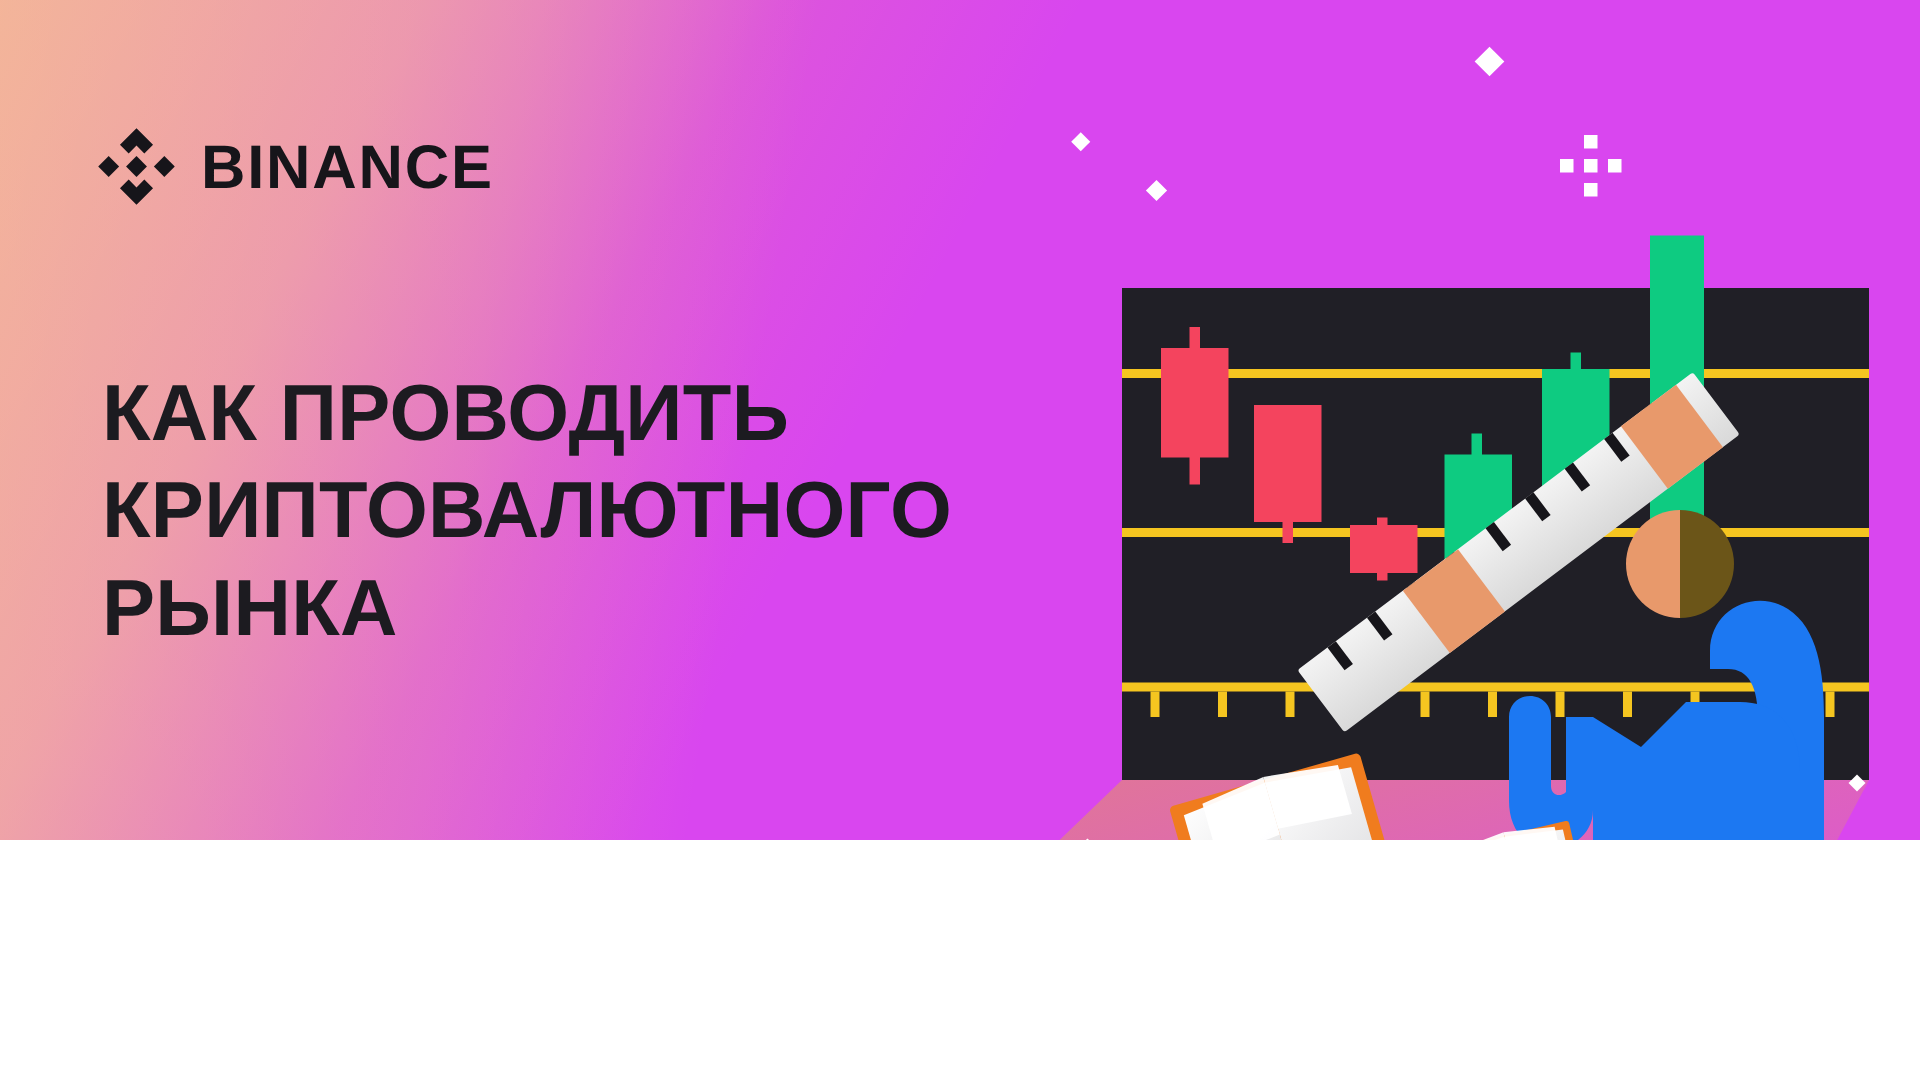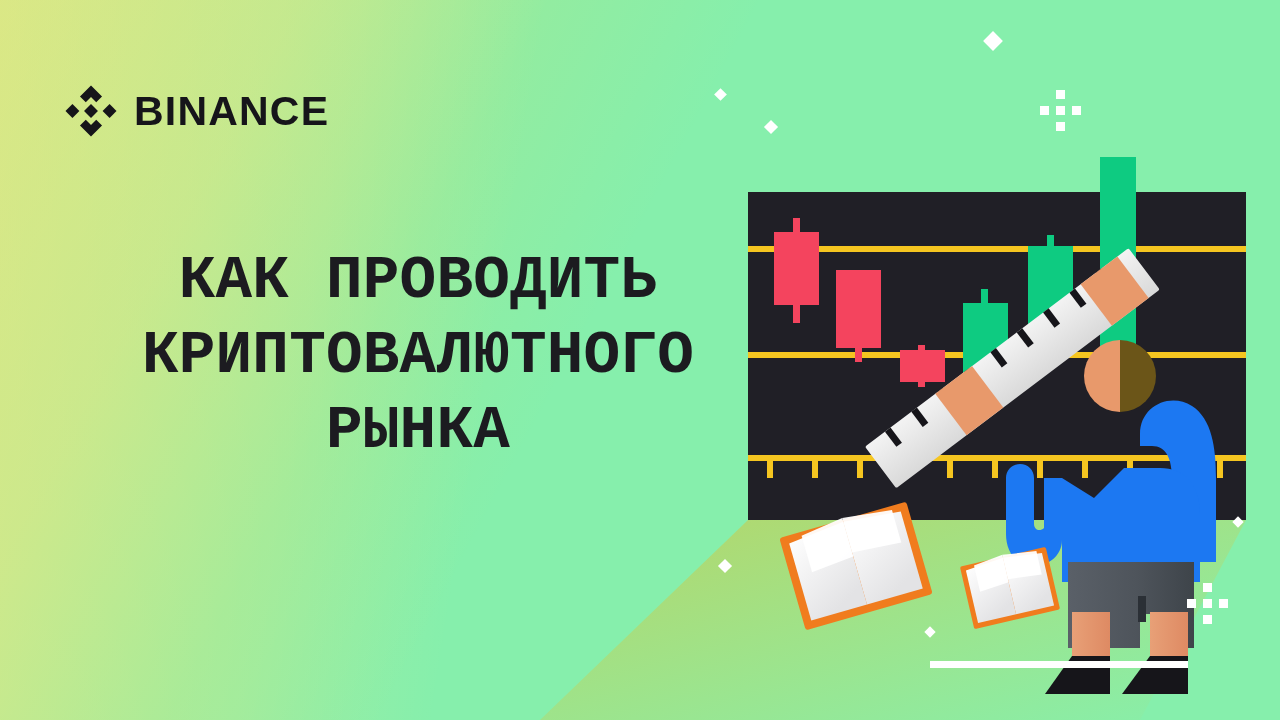--- a/index.html
+++ b/index.html
@@ -4,22 +4,22 @@
 <title>Binance Banner</title>
 <style>
   * { margin:0; padding:0; box-sizing:border-box; }
   html, body {
     width:1280px; height:720px;
     overflow:hidden;
     font-family:"Liberation Sans", sans-serif;
   }
   #banner {
     position:relative;
-    width:1280px; height:720px;
-    background:#86efac;
+    width:1280px; height:560px;
+    background:#d946ef;
     overflow:hidden;
   }
   
   .bg-sheen {
     position:absolute; inset:0;
     background:linear-gradient(118deg,
        rgba(255,225,110,.50) 0%,
        rgba(255,225,110,.38) 18%,
        rgba(255,210,60,.10) 33%,
        rgba(245,197,32,0) 46%);
@@ -41,28 +41,27 @@
   .logo-word {
     font-size:41px; font-weight:bold; letter-spacing:1.2px;
     color:#16151A; line-height:1;
     font-family:"Liberation Sans", sans-serif;
   }
 
   
   .headline {
     position:absolute; left:68px; top:243px;
     width:700px;
-    font-size:61px;
+    font-size:53px;
     font-weight:bold;
     line-height:1.23;
     letter-spacing:.2px;
     color:#1C1B20;
     text-transform:uppercase;
-    font-family:Liberation Mono, monospace;
-    text-align:center;
+    font-family:Liberation Sans, sans-serif;
   }
 
   
   .stage { position:absolute; left:0; top:0; width:1280px; height:720px; }
   .stage svg { display:block; }
 
   
   .deco { position:absolute; background:#FFFFFF; }
   .deco.diamond { transform:rotate(45deg); }
 </style>

